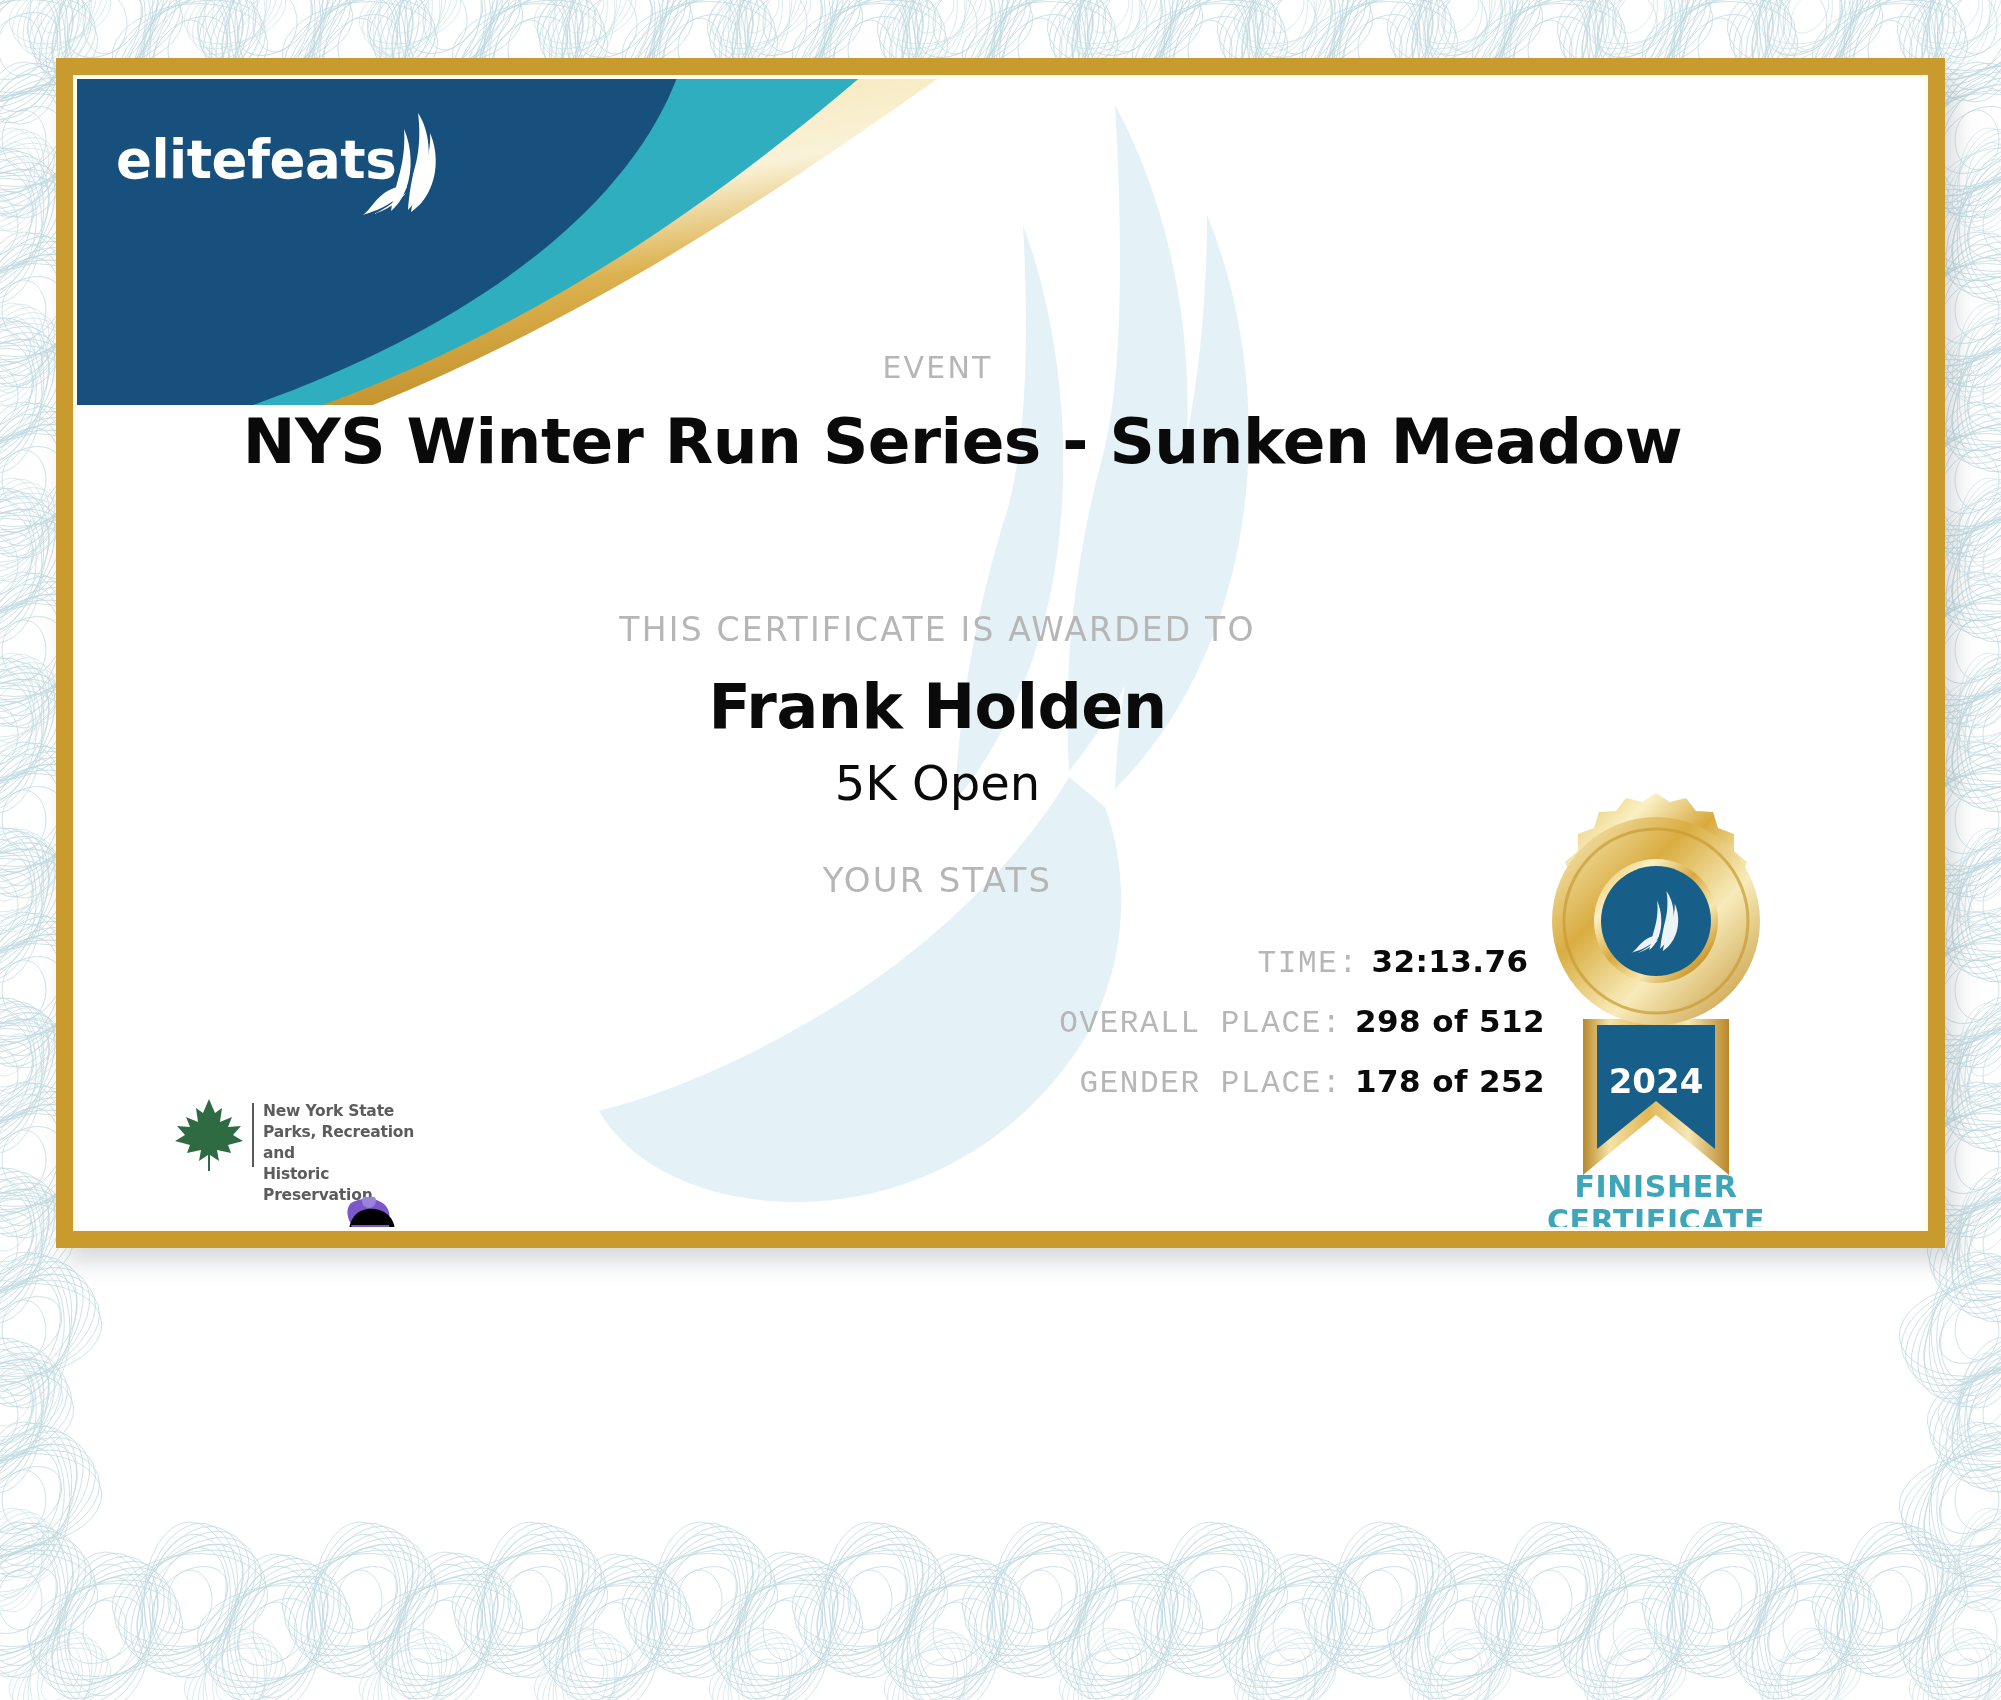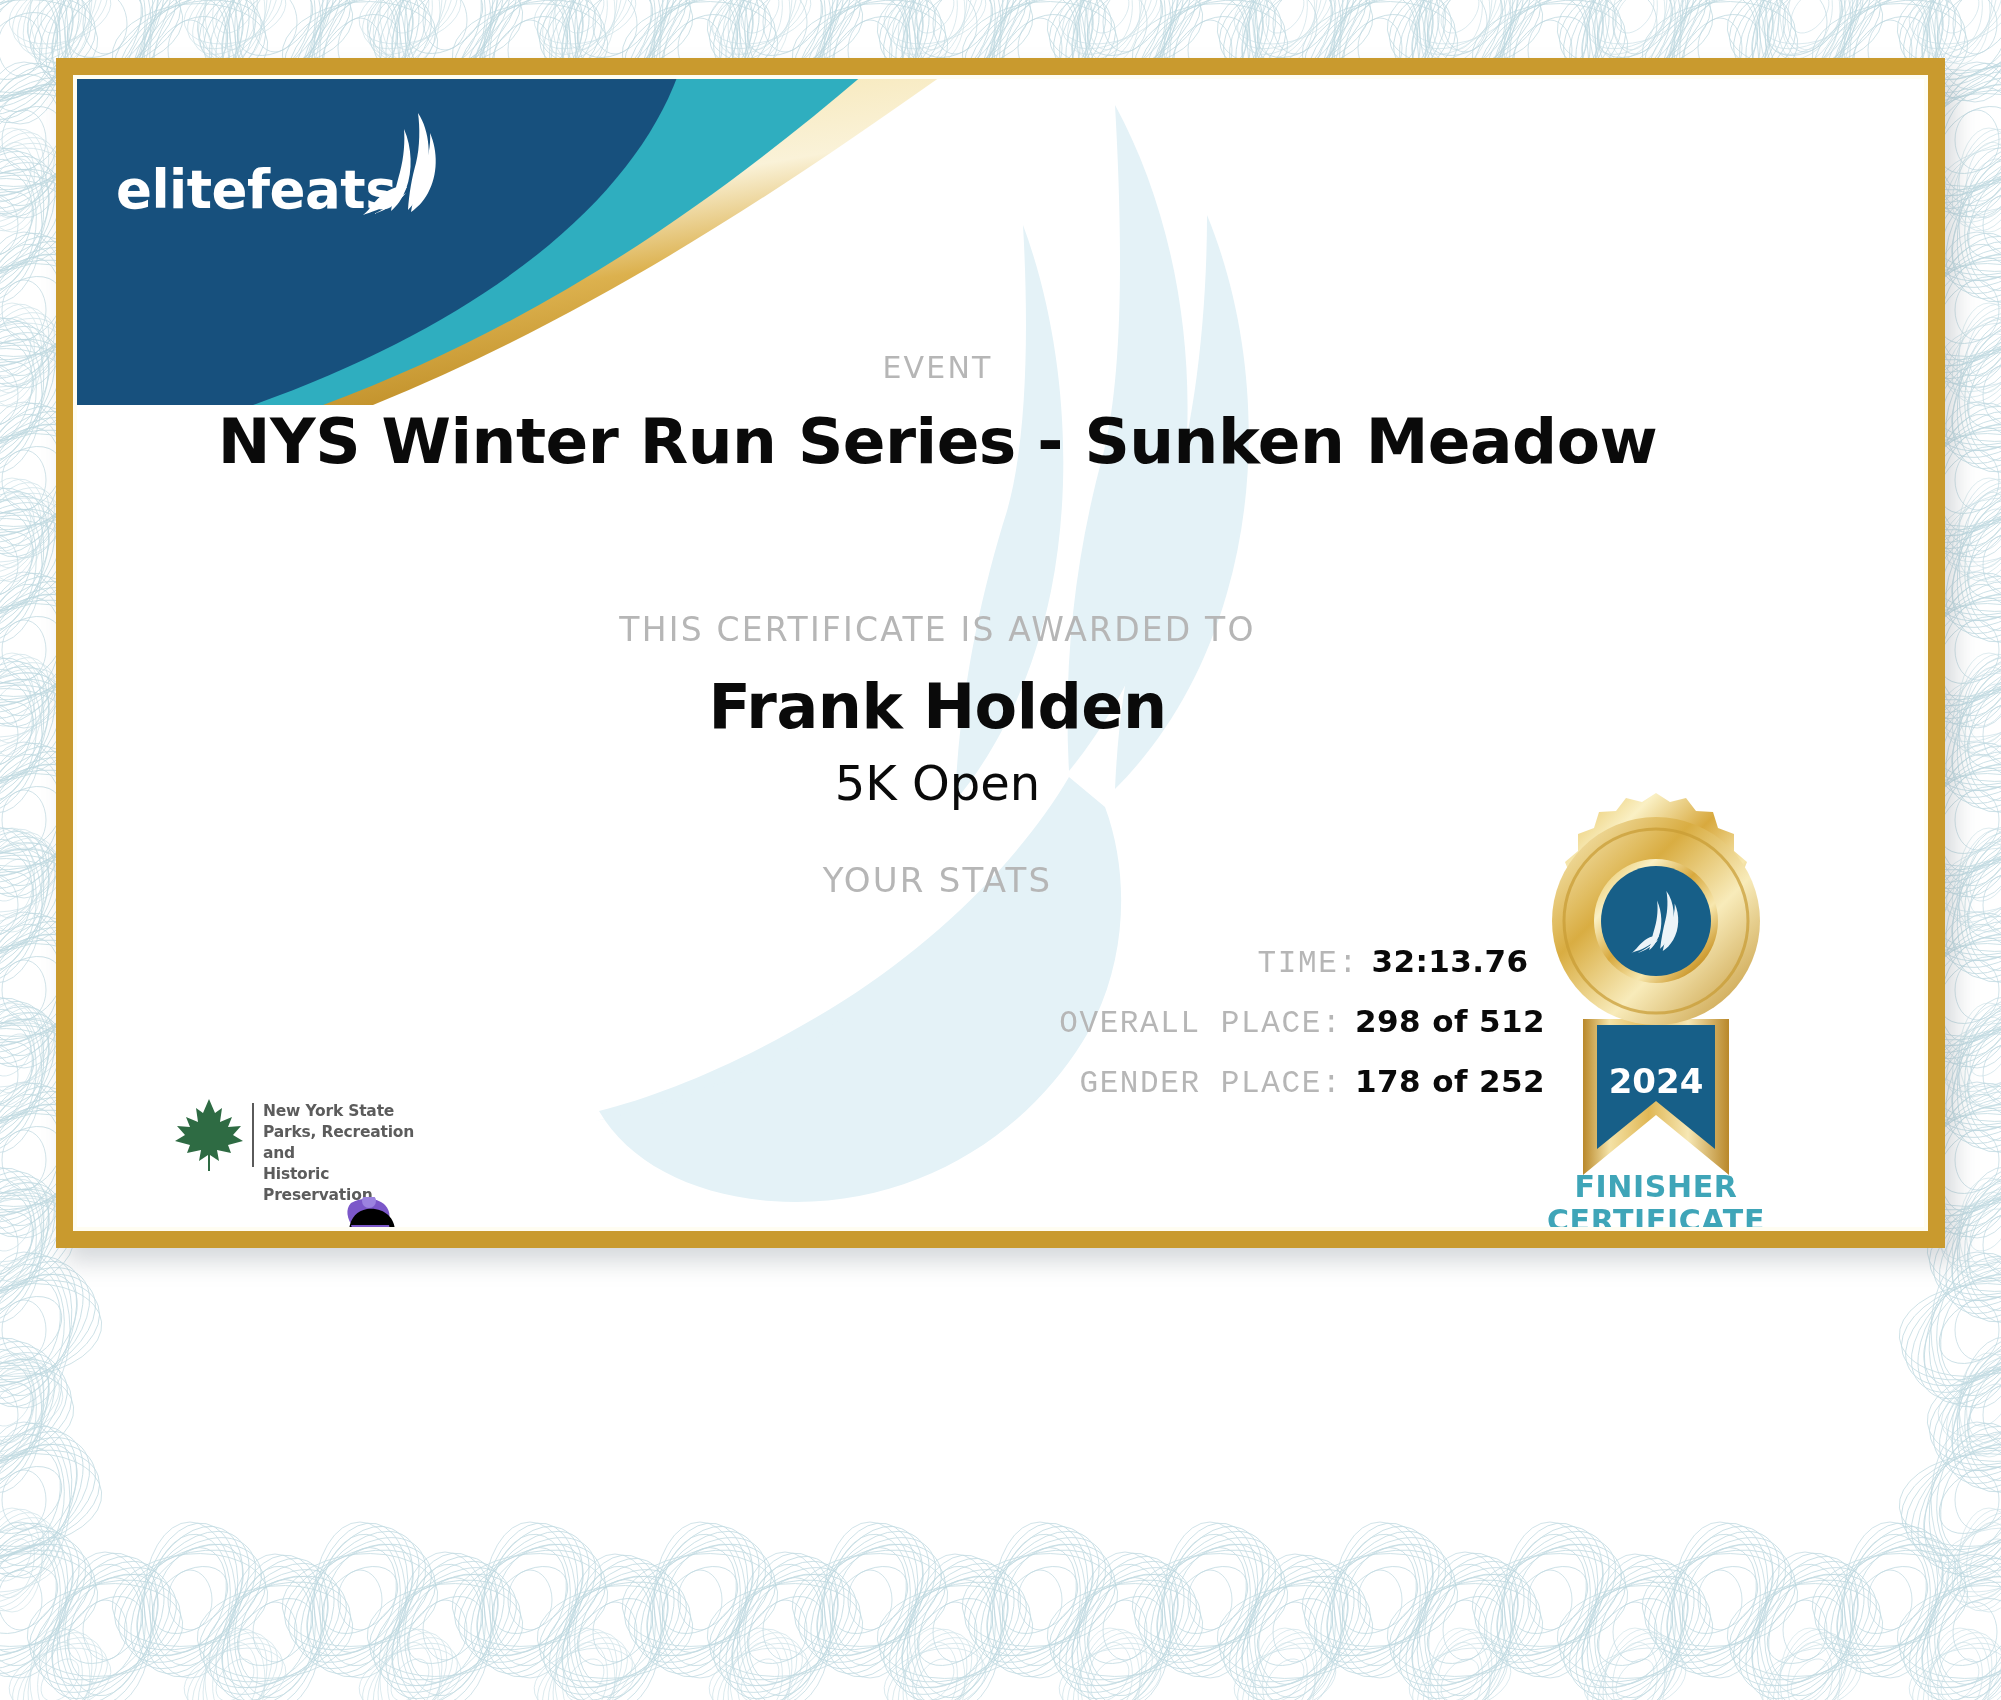--- a/index.html
+++ b/index.html
@@ -87,21 +87,20 @@
   #brand-text {
     position: absolute;
     left: 0;
     top: 10px;
     font-family: "DejaVu Sans", sans-serif;
     font-size: 53px;
     font-weight: 700;
     letter-spacing: -0.5px;
     color: #ffffff;
     line-height: 1;
-    margin-top: 30px;
   }
   #brand-wing {
     position: absolute;
     left: 246px;
     top: -12px;
     width: 80px;
     height: 105px;
   }
 
   
@@ -121,20 +120,21 @@
 
   #event-kicker { top: 275px; font-size: 30px; }
 
   #event-title {
     top: 330px;
     font-family: "DejaVu Sans", sans-serif;
     font-size: 63px;
     font-weight: 700;
     color: #0A0A0A;
     letter-spacing: -0.5px;
+    padding-left: 25px;
   }
 
   #awarded-kicker { top: 535px; font-size: 33px; }
 
   #recipient-name {
     top: 595px;
     font-family: "DejaVu Sans", sans-serif;
     font-size: 62px;
     font-weight: 700;
     color: #0A0A0A;

